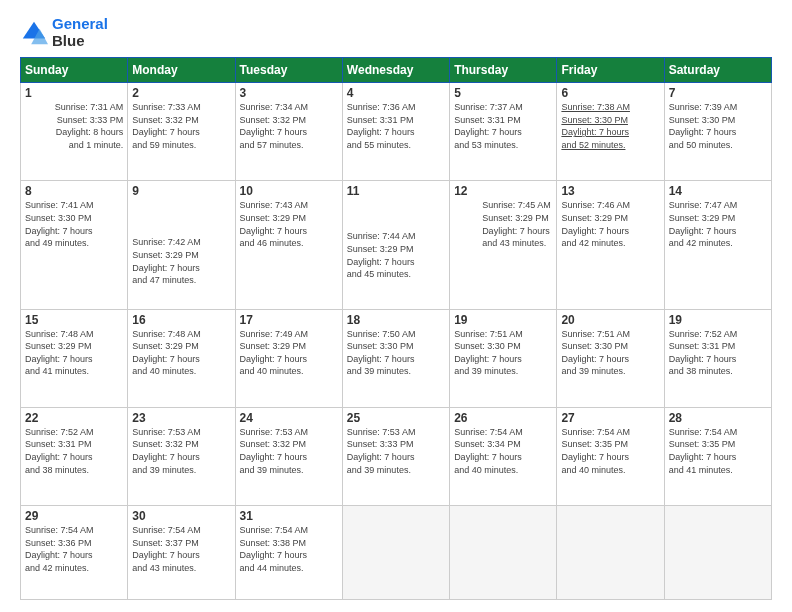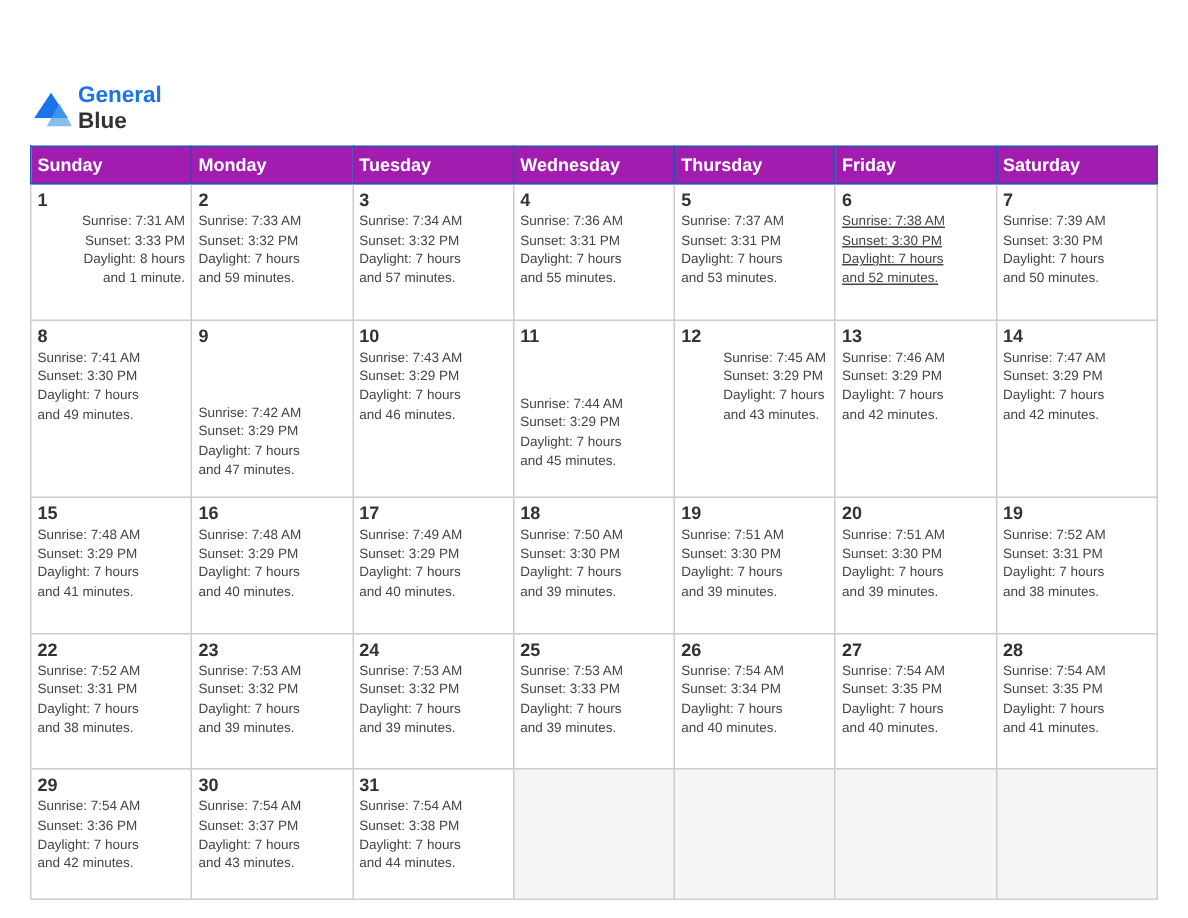--- a/index.html
+++ b/index.html
@@ -15,21 +15,20 @@
       height: 612px;
       padding: 16px 20px 12px 20px;
       display: flex;
       flex-direction: column;
     }
     .header {
       display: flex;
       align-items: flex-start;
       justify-content: space-between;
       margin-bottom: 8px;
-      margin-top: 40px;
     }
     .logo {
       display: flex;
       align-items: center;
       gap: 4px;
     }
     .logo-text {
       font-size: 15px;
       font-weight: bold;
       color: #333;
@@ -57,21 +56,21 @@
       margin-top: 2px;
     }
     .calendar {
       flex: 1;
       border: 1px solid #ccc;
       border-collapse: collapse;
       width: 100%;
       table-layout: fixed;
     }
     .calendar th {
-      background: #a21caf;
+      background: #15803d;
       color: white;
       font-size: 12px;
       font-weight: bold;
       padding: 5px 4px;
       text-align: left;
       border: 1px solid #1558b0;
     }
     .calendar td {
       border: 1px solid #ccc;
       vertical-align: top;

